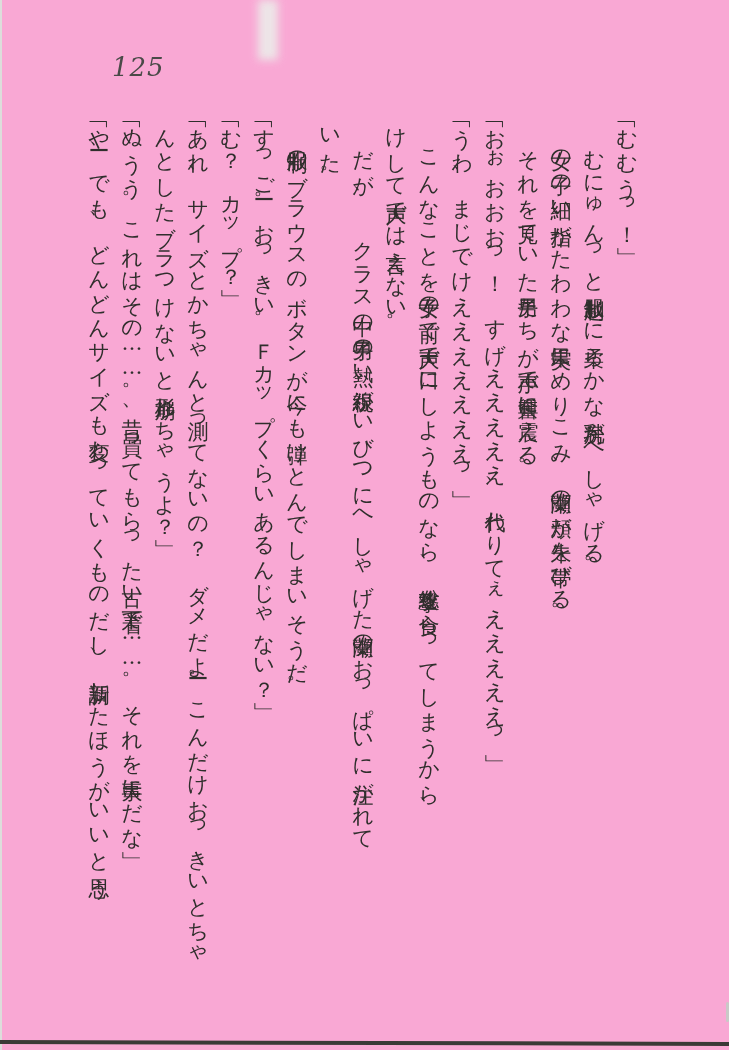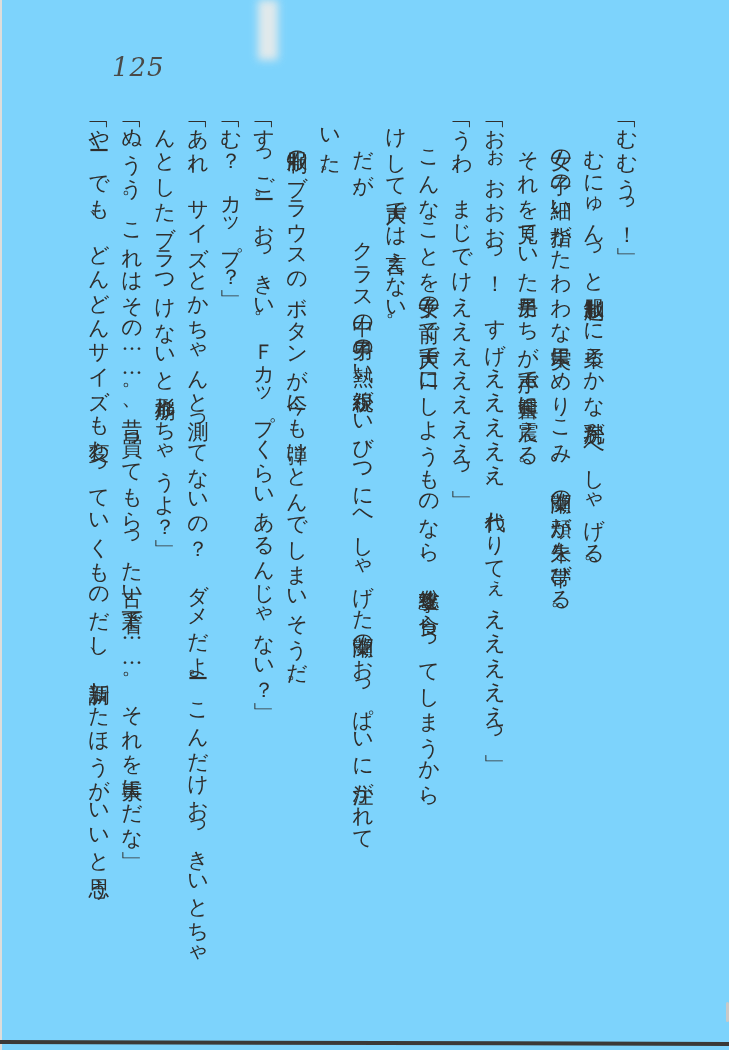--- a/index.html
+++ b/index.html
@@ -4,21 +4,21 @@
 <style>
   html, body {
     margin: 0;
     padding: 0;
     background: #e8e8e6;
   }
   .page {
     position: relative;
     width: 729px;
     height: 1050px;
-    background: #7dd3fc;
+    background: #f9a8d4;
     overflow: hidden;
     font-family: "DejaVu Serif", "Liberation Serif", serif;
   }
   
   .edge-left {
     position: absolute;
     left: 0; top: 0;
     width: 2px; height: 1050px;
     background: #dddddb;
   }

